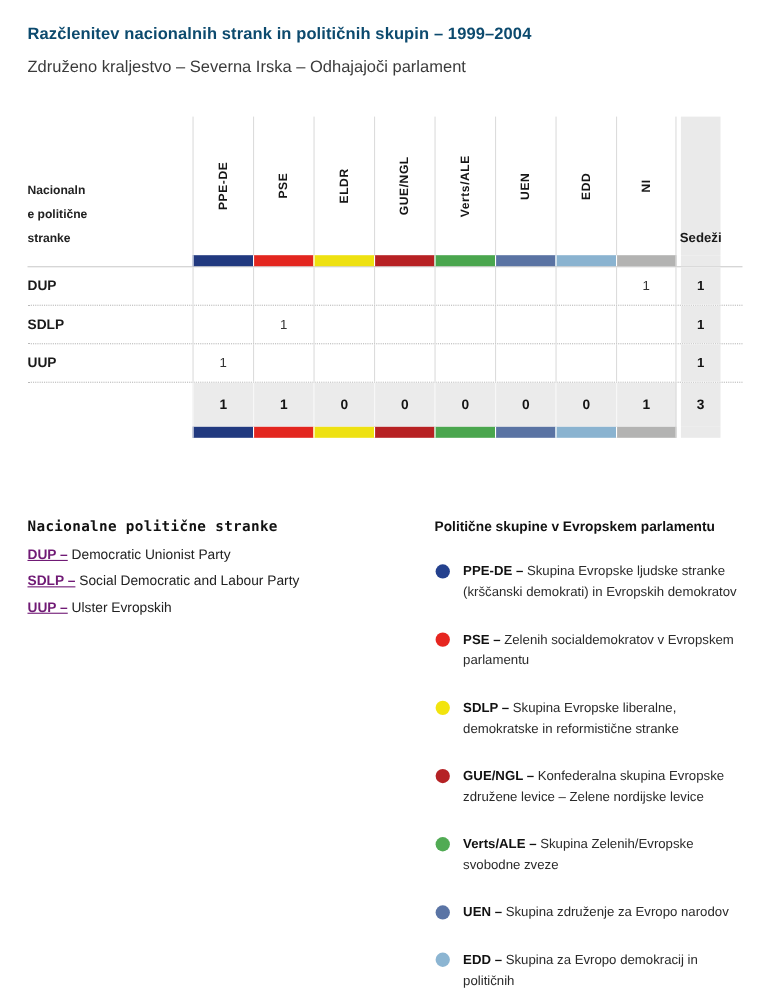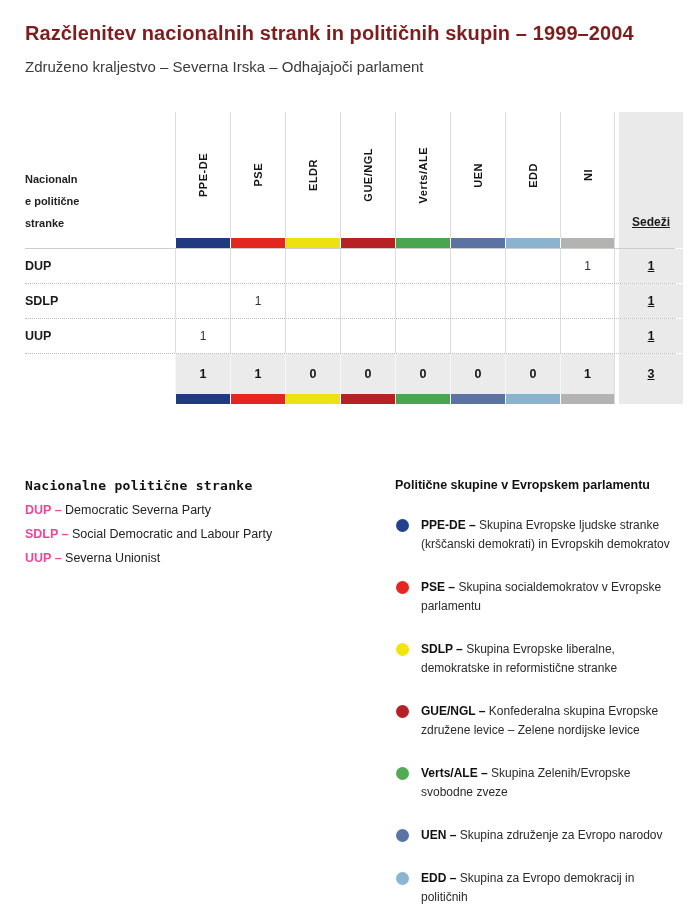--- a/index.html
+++ b/index.html
@@ -1,31 +1,31 @@
 <!DOCTYPE html>
 <html><head>
 <meta charset="utf-8">
 <style>
   * { margin:0; padding:0; box-sizing:border-box; }
   html,body { background:#fff; }
   body { font-family:"Liberation Sans", sans-serif; color:#1a1a1a; }
   .page { width:700px; height:915px; background:#ffffff; padding:14px 25px 0 25px; position:relative; overflow:hidden; }
 
   
-  .title { font-size:20px; font-weight:700; letter-spacing:.1px; margin-top:8px; color:#7f1d1d; }
+  .title { font-size:15px; font-weight:700; letter-spacing:.1px; margin-top:8px; color:#0c4a6e; }
   .subtitle { font-size:15px; font-weight:400; color:#3b3b3b; margin-top:13px; }
 
   
   .tbl { margin-top:37px; width:650px; }
   .t-row { display:flex; }
   .c-label { width:150px; flex:none; }
   .c-g { width:55px; flex:none; border-left:1px solid #dcdcdc; display:flex; align-items:center; justify-content:center; }
   .c-g.lastg { border-right:1px solid #dcdcdc; }
   .c-gap { width:4px; flex:none; }
-  .c-seats { width:64px; flex:none; background:#eaeaea; display:flex; align-items:center; justify-content:center;text-decoration:underline; }
+  .c-seats { width:36px; flex:none; background:#eaeaea; display:flex; align-items:center; justify-content:center; }
 
   .t-head { height:126px; }
   .t-head .c-label { display:flex; align-items:flex-end; padding-bottom:4px; }
   .rowhead-text { font-size:11px; font-weight:700; line-height:22px; width:58px; word-break:break-all; color:#222; }
   .vlabel { writing-mode:vertical-rl; transform:rotate(180deg); font-size:11px; font-weight:700; letter-spacing:.5px; color:#161616; white-space:nowrap; }
   .t-head .c-seats { align-items:flex-end; padding-bottom:9px; font-size:12px; font-weight:700; }
 
   .t-bars { height:10px; }
   .t-bars .c-g { border-left-color:#ffffff; }
   .t-sep { height:0; border-top:1px solid #cccccc; }
@@ -38,21 +38,21 @@
   .t-total { height:40px; }
   .t-total .c-g { background:#ebebeb; border-left-color:#f7f7f7; font-size:12.5px; font-weight:700; color:#141414; }
   .t-total .c-seats { font-size:12.5px; font-weight:700; color:#141414; }
 
   
   .legends { display:flex; margin-top:74px; width:650px; }
   .legend-parties { width:370px; flex:none; }
   .lg-title-mono { font-family:"DejaVu Sans Mono", monospace; font-size:13px; font-weight:700; color:#111; letter-spacing:.3px; }
   .party-item { margin-top:10px; font-size:12.5px; color:#222; }
   .party-item:first-of-type { margin-top:13px; }
-  .party-item b { color:#ec4899; }
+  .party-item b { color:#701a75;text-decoration:underline; }
 
   .legend-groups { width:280px; flex:none; margin-left:auto; }
   .lg-title { font-size:12.5px; font-weight:700; color:#111; }
   .group-item { display:flex; margin-top:24px; }
   .group-item:first-of-type { margin-top:12px; }
   .dot { width:13px; height:13px; border-radius:50%; flex:none; margin:3px 12px 0 1px; }
   .gtxt { font-size:12px; line-height:19px; color:#2a2a2a; }
   .gtxt b { color:#111; }
 
   
@@ -184,35 +184,35 @@
       <div class="c-g" style="background: rgb(138, 179, 208);"></div>
       <div class="c-g lastg" style="background: rgb(179, 179, 178);"></div>
       <div class="c-gap"></div>
       <div class="c-seats"></div>
     </div>
   </div>
 
   <div class="legends">
     <div class="legend-parties">
       <div class="lg-title-mono">Nacionalne politične stranke</div>
-      <div class="party-item"><b>DUP –</b> <span>Democratic Severna Party</span></div>
+      <div class="party-item"><b>DUP –</b> <span>Democratic Unionist Party</span></div>
       <div class="party-item"><b>SDLP –</b> <span>Social Democratic and Labour Party</span></div>
-      <div class="party-item"><b>UUP –</b> <span>Severna Unionist</span></div>
+      <div class="party-item"><b>UUP –</b> <span>Ulster Evropskih</span></div>
     </div>
 
     <div class="legend-groups">
       <div class="lg-title">Politične skupine v Evropskem parlamentu</div>
 
       <div class="group-item">
         <span class="dot" style="background: rgb(36, 65, 142);"></span>
         <div class="gtxt"><b>PPE-DE –</b> <span>Skupina Evropske ljudske stranke (krščanski demokrati) in Evropskih demokratov</span></div>
       </div>
       <div class="group-item">
         <span class="dot" style="background: rgb(230, 38, 32);"></span>
-        <div class="gtxt"><b>PSE –</b> <span>Skupina socialdemokratov v Evropske parlamentu</span></div>
+        <div class="gtxt"><b>PSE –</b> <span>Zelenih socialdemokratov v Evropskem parlamentu</span></div>
       </div>
       <div class="group-item">
         <span class="dot" style="background: rgb(242, 228, 14);"></span>
         <div class="gtxt"><b>SDLP –</b> <span>Skupina Evropske liberalne, demokratske in reformistične stranke</span></div>
       </div>
       <div class="group-item">
         <span class="dot" style="background: rgb(181, 34, 37);"></span>
         <div class="gtxt"><b>GUE/NGL –</b> <span>Konfederalna skupina Evropske združene levice – Zelene nordijske levice</span></div>
       </div>
       <div class="group-item">

